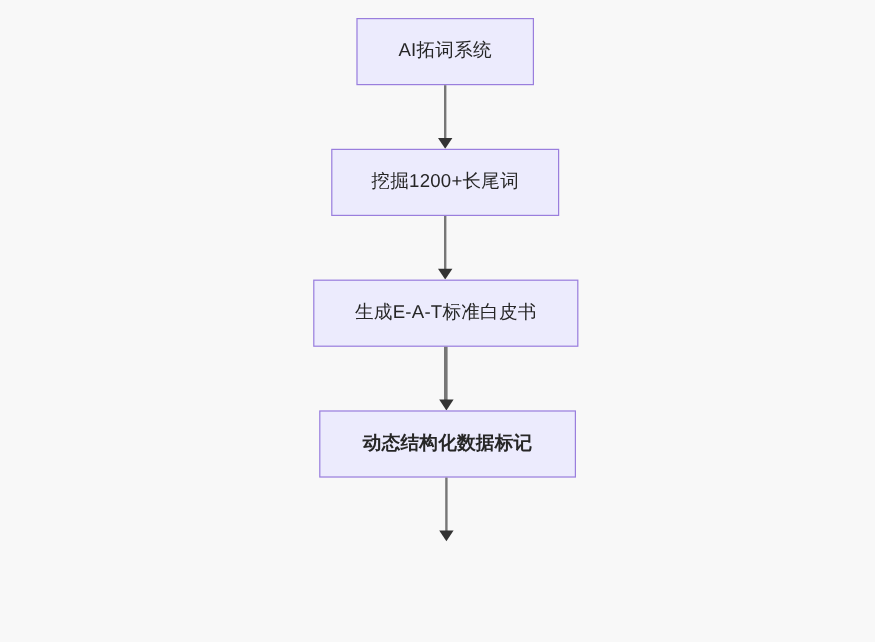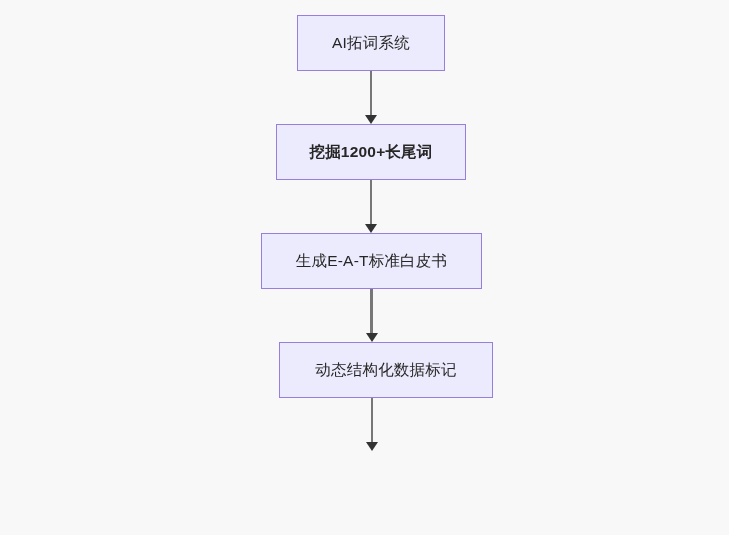--- a/index.html
+++ b/index.html
@@ -63,39 +63,39 @@
 
   <div class="node" id="node-1" style="left: 297px; top: 15px; width: 148px; height: 56px;">
     <span class="node-label">AI拓词系统</span>
   </div>
 
   <div class="edge" id="edge-1" style="left: 358px; top: 71px; height: 53px;">
     <div class="edge-line"></div>
     <div class="edge-head"></div>
   </div>
 
-  <div class="node" id="node-2" style="left: 276px; top: 124px; width: 190px; height: 56px; font-weight: bold;">
+  <div class="node" id="node-2" style="left: 276px; top: 124px; width: 190px; height: 56px;">
     <span class="node-label">挖掘1200+长尾词</span>
   </div>
 
   <div class="edge" id="edge-2" style="left: 358px; top: 180px; height: 53px;">
     <div class="edge-line"></div>
     <div class="edge-head"></div>
   </div>
 
   <div class="node" id="node-3" style="left: 261px; top: 233px; width: 221px; height: 56px;">
     <span class="node-label">生成E-A-T标准白皮书</span>
   </div>
 
   <div class="edge" id="edge-3" style="left: 358.5px; top: 289px; height: 53px;">
     <div class="edge-line"></div>
     <div class="edge-head"></div>
   </div>
 
-  <div class="node" id="node-4" style="left: 279px; top: 342px; width: 214px; height: 56px;">
+  <div class="node" id="node-4" style="left: 266px; top: 342px; width: 214px; height: 56px; font-weight: bold;">
     <span class="node-label">动态结构化数据标记</span>
   </div>
 
   <div class="edge" id="edge-4" style="left: 359px; top: 398px; height: 53px;">
     <div class="edge-line"></div>
     <div class="edge-head"></div>
   </div>
 
 
 </div>

